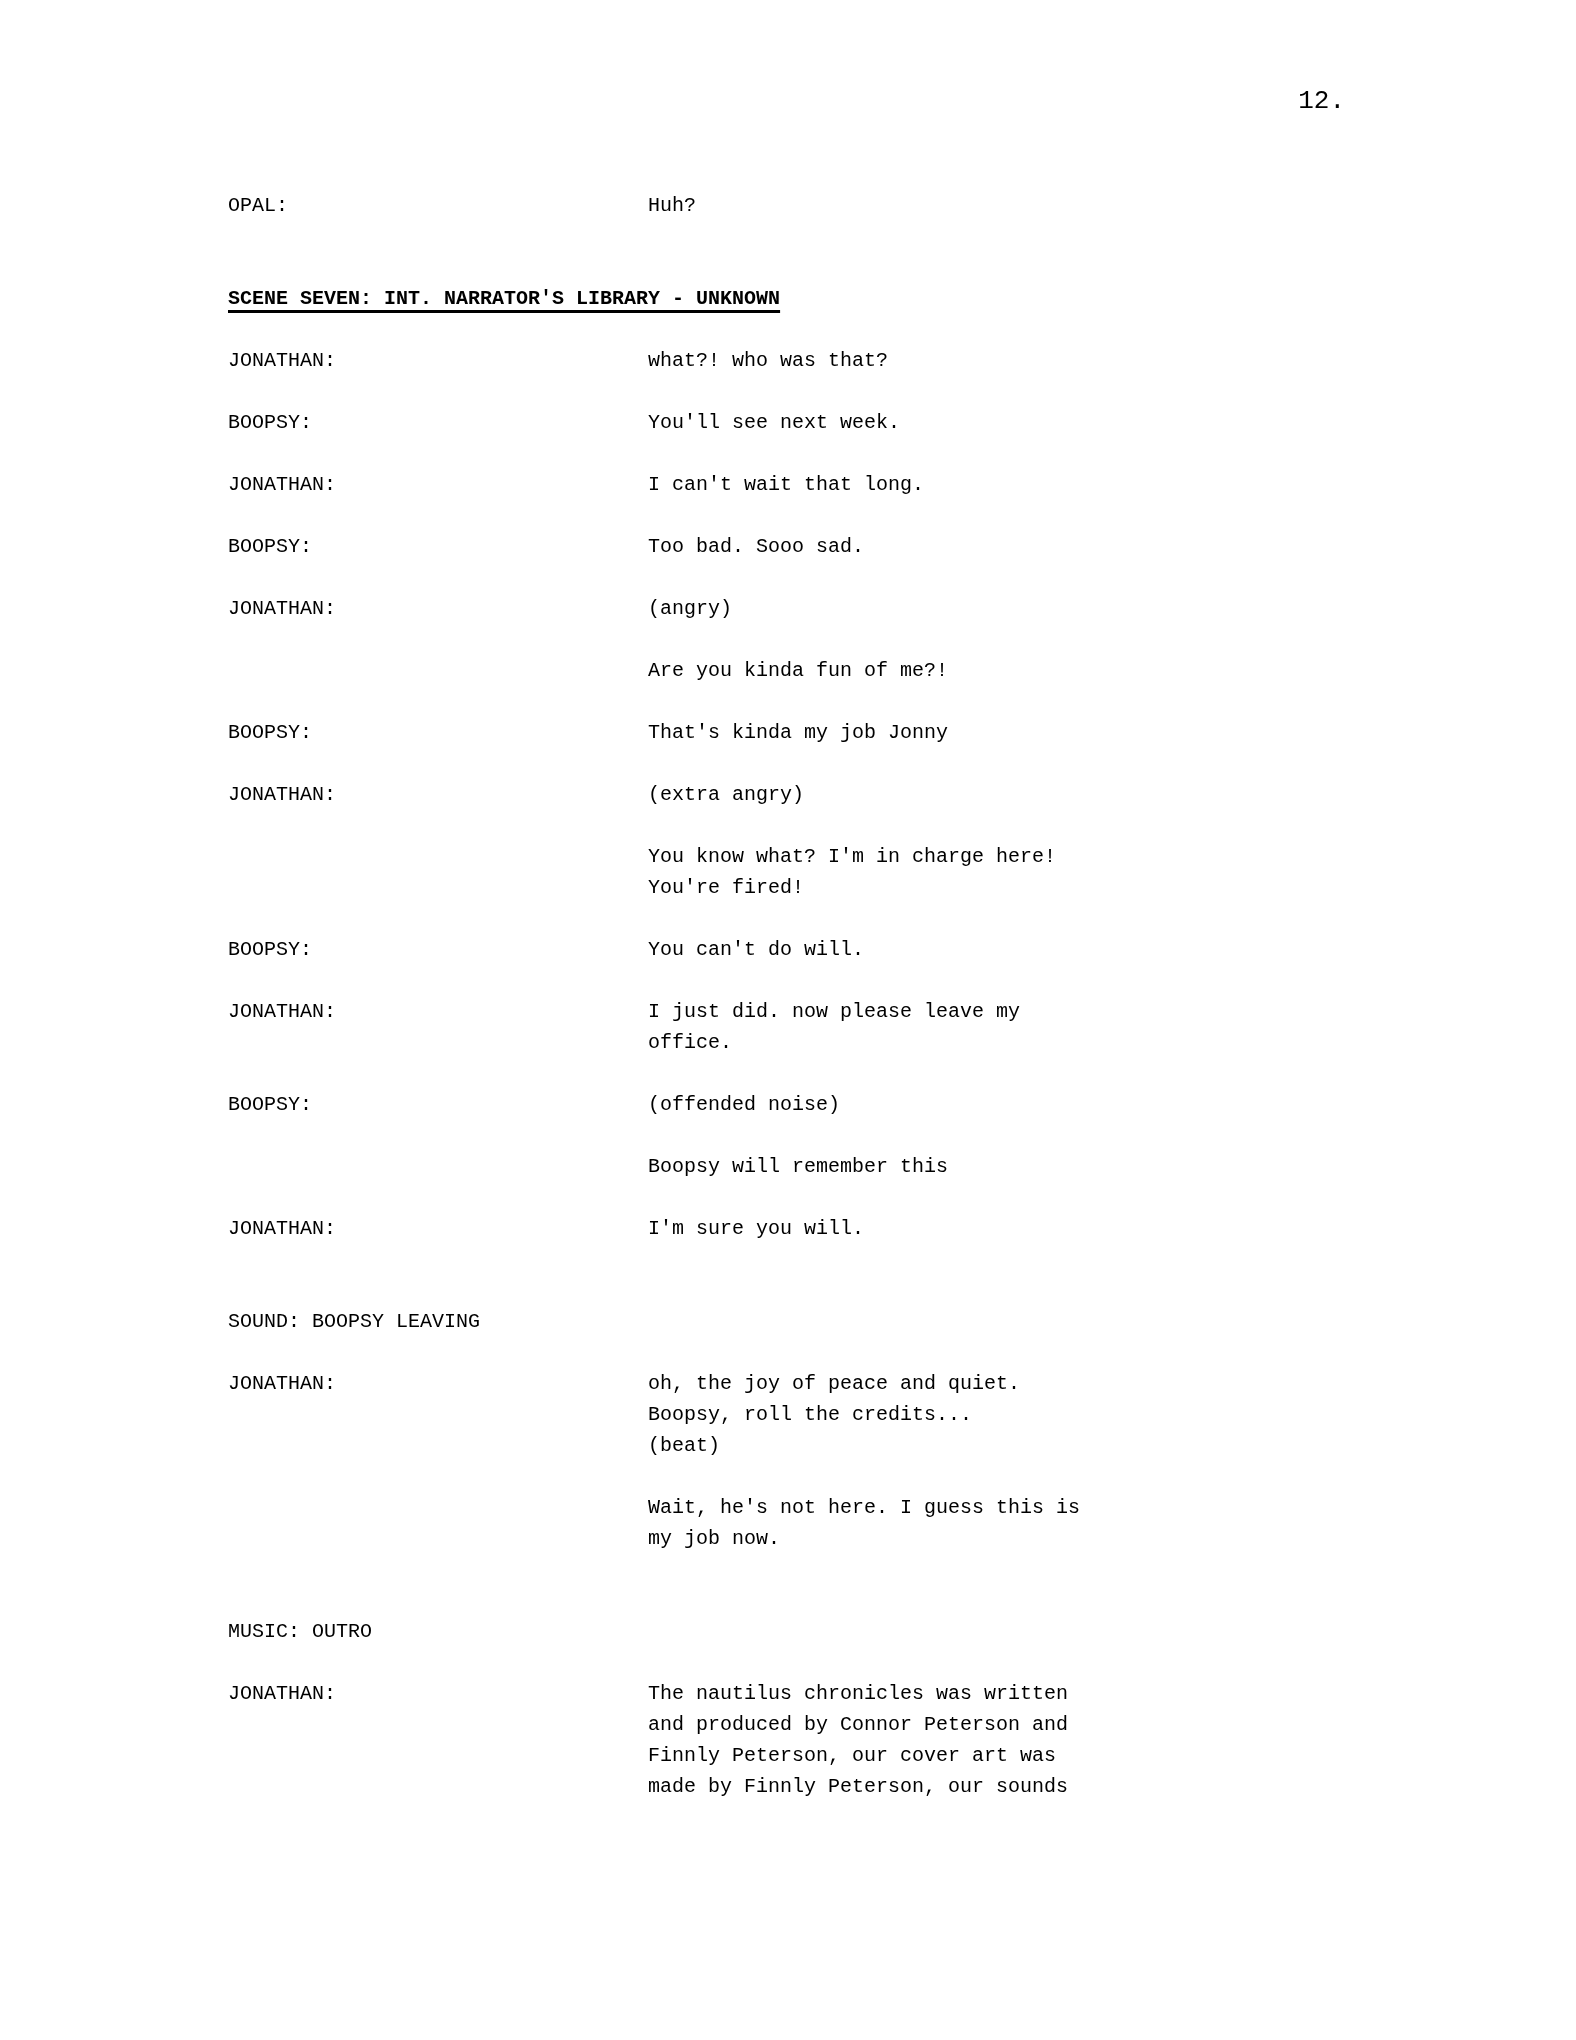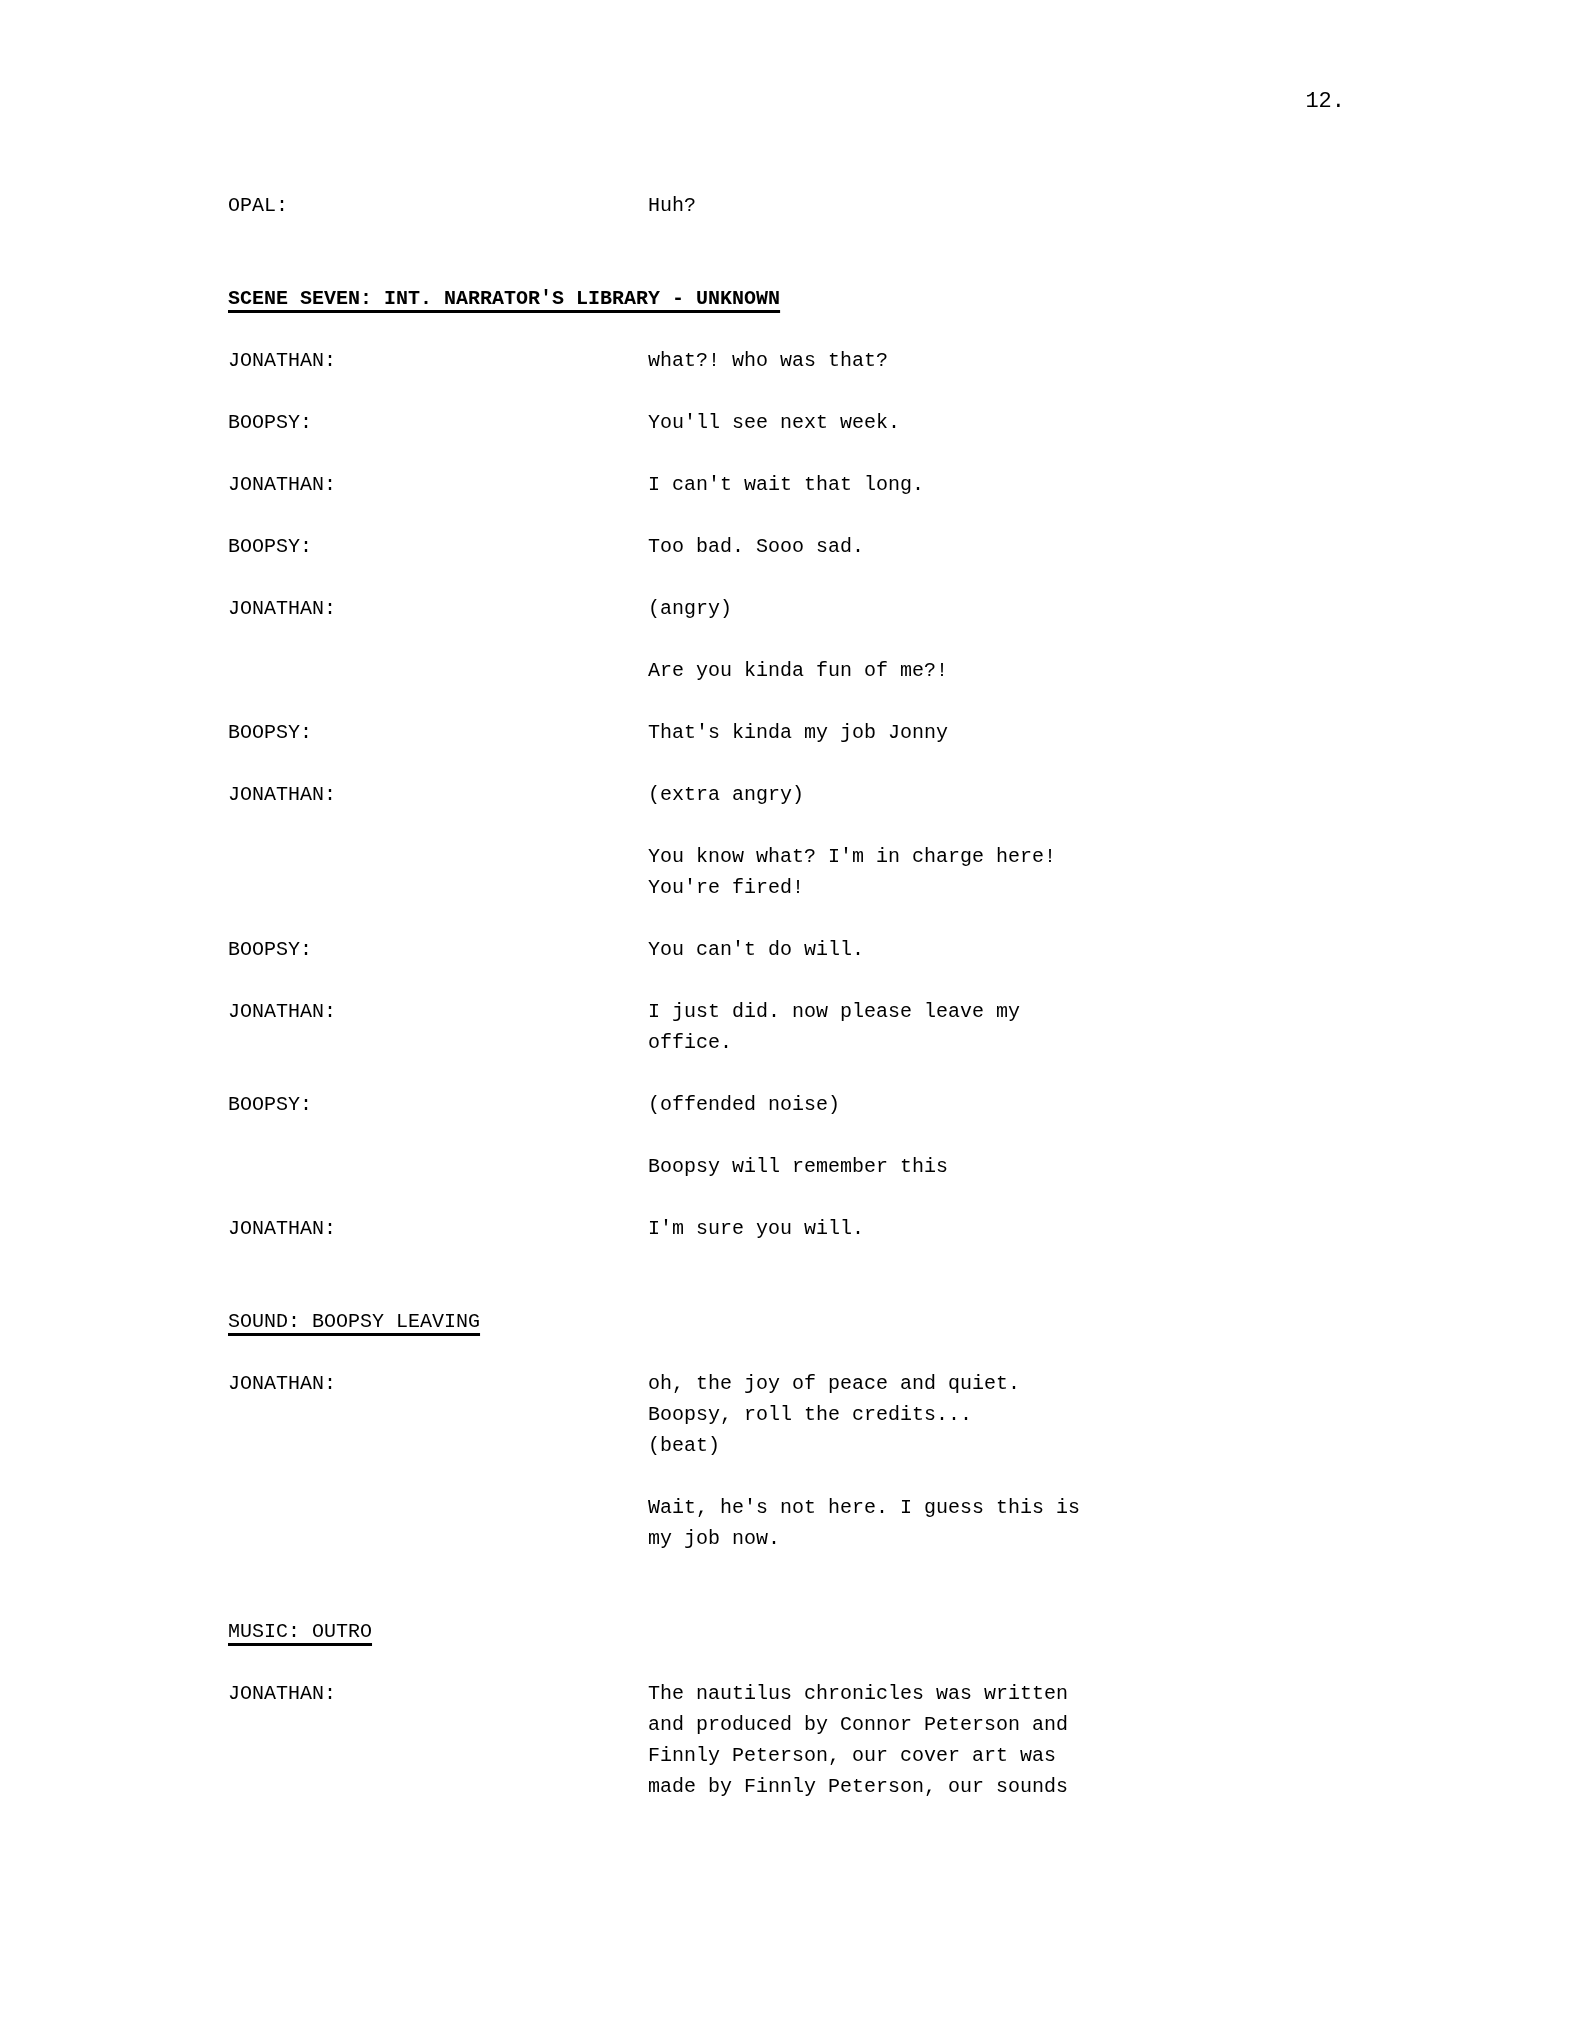--- a/index.html
+++ b/index.html
@@ -15,21 +15,21 @@
     position: relative;
     width: 1576px;
     height: 2040px;
     overflow: hidden;
     background: #ffffff;
   }
   .page-number {
     position: absolute;
     top: 86px;
     right: 231px;
-    font-size: 22px;
+    font-size: 26px;
     line-height: 31px;
   }
   .content {
     position: absolute;
     top: 190px;
     left: 228px;
     width: 1180px;
     font-size: 20px;
     line-height: 31px;
   }
@@ -57,21 +57,20 @@
   }
   .para + .para { margin-top: 31px; }
   .heading-text {
     font-weight: bold;
     text-decoration: underline;
     text-decoration-thickness: 3px;
     text-underline-offset: 6px;
     white-space: nowrap;
   }
   .cue-text {
-    text-decoration: underline;
     text-decoration-thickness: 3px;
     text-underline-offset: 6px;
     white-space: nowrap;
     margin-top: 28px;
   }
 </style>
 </head>
 <body>
 
 <div class="page">

